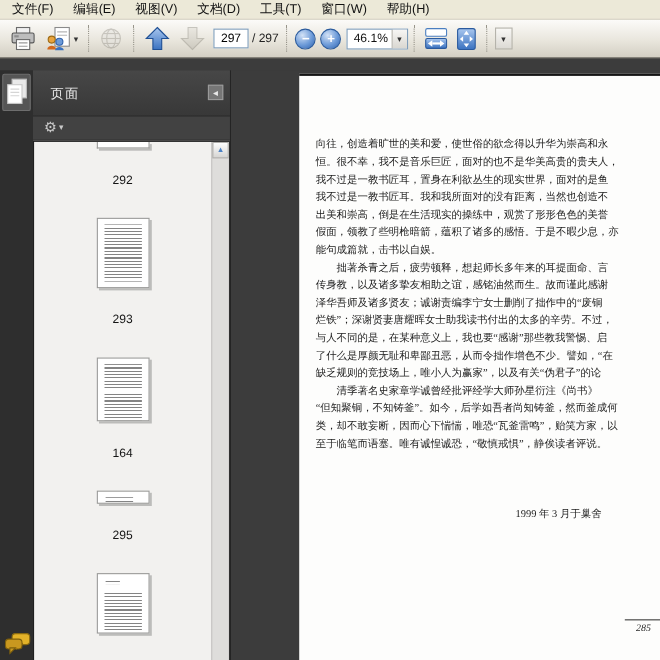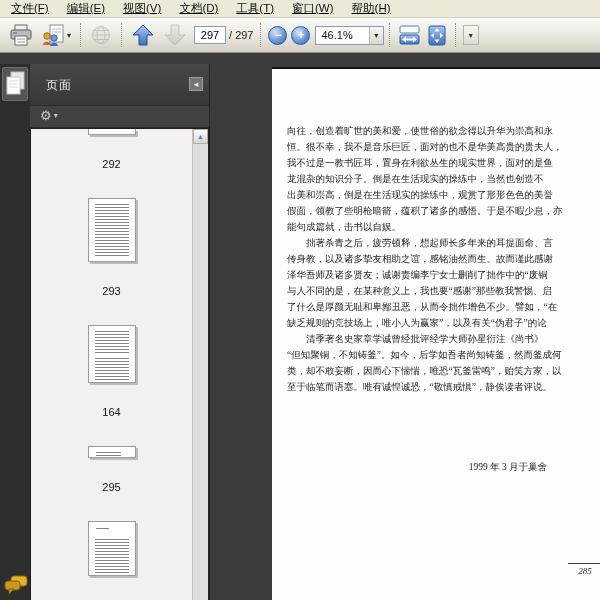--- a/index.html
+++ b/index.html
@@ -1,39 +1,39 @@
 <!DOCTYPE html>
 <html><head>
 <meta charset="utf-8">
 <style>
   * { margin:0; padding:0; box-sizing:border-box; }
   html,body { width:600px; height:600px; overflow:hidden; font-family:"Liberation Sans", sans-serif; }
   .app { position:relative; width:600px; height:600px; background:#3c3c3c; }
 
   
   .menubar { position:absolute; left:0; top:0; width:600px; height:18px; background:#ece9d8;
-             border-bottom:1px solid #d6d2c2; display:flex; align-items:center; padding-left:2px;text-decoration:underline; }
+             border-bottom:1px solid #d6d2c2; display:flex; align-items:center; padding-left:2px; }
   .mi { font-size:11.5px; color:#111; padding:1px 9px; cursor:default; }
 
   
   .toolbar { position:absolute; left:0; top:18px; width:600px; height:35px;
              background:linear-gradient(#fcfbf9, #e9e6dd 55%, #d3cfc3);
              border-bottom:1px solid #8f8c82; display:flex; align-items:center; padding-left:5px; }
   .tbtn { border:none; background:transparent; display:inline-flex; align-items:center; justify-content:center;
           height:28px; padding:0 3px; margin:0 1px; cursor:default; }
   .tbtn.disabled { opacity:.45; }
   .sep { height:24px; border-left:1px dotted #97948a; margin:0 5px; }
   .dd { font-size:8px; color:#333; margin-left:2px; }
   .roundbtn { width:19px; height:19px; border-radius:50%; border:1px solid #2a5a9c; color:#fff;
               background:radial-gradient(circle at 35% 30%, #d3e2f6, #6c9ad8 55%, #2f62ad);
               font-size:12px; font-weight:bold; line-height:16px; text-align:center; margin:0 2px; padding:0; }
   .pageinput { width:32px; height:18px; border:1px solid #7f9db9; font-size:11px; text-align:center; background:#fff; margin:0 3px; }
   .pagetotal { font-size:11px; color:#222; margin-right:2px; white-space:nowrap; }
   .zoombox { display:inline-flex; align-items:stretch; border:1px solid #7f9db9; background:#fff; height:19px; margin-left:3px; }
-  .zval { font-size:11px; color:#111; padding:2px 16px 0 5px; min-width:38px; }
+  .zval { font-size:11px; color:#111; padding:2px 3px 0 5px; min-width:38px; }
   .zdd { width:14px; display:flex; align-items:center; justify-content:center; font-size:8px; color:#333;
          background:linear-gradient(#f7f6f4,#d9d7d1); border-left:1px solid #b5b3ab; }
   .findwrap { display:inline-flex; align-items:center; }
   .findinput { width:110px; height:18px; border:1px solid #7f9db9; font-size:11px; padding:0 4px; background:#fff; }
   .findinput::placeholder { color:#979790; }
   .finddd { width:16px; height:20px; border:1px solid #b5b3ab; background:linear-gradient(#f8f7f5,#dcdad4);
             font-size:8px; color:#333; margin-left:2px; padding:0; }
 
   
   .main { position:absolute; left:0; top:64px; width:600px; height:557px; display:flex; }
@@ -283,34 +283,35 @@
     <div class="canvas">
       <div class="page">
         <div class="textblock">
 
             <div class="tl">向往，创造着旷世的美和爱，使世俗的欲念得以升华为崇高和永</div>
 
             <div class="tl">恒。很不幸，我不是音乐巨匠，面对的也不是华美高贵的贵夫人，</div>
 
             <div class="tl">我不过是一教书匠耳，置身在利欲丛生的现实世界，面对的是鱼</div>
 
-            <div class="tl">龙混杂的知识分子。倒是在生活现实的操练中，当然也创造不</div>
+            <div class="tl">我不过是一教书匠耳。我和我所面对的没有距离，当然也创造不</div>
 
             <div class="tl">出美和崇高，倒是在生活现实的操练中，观赏了形形色色的美誉</div>
 
             <div class="tl">假面，领教了些明枪暗箭，蕴积了诸多的感悟。于是不暇少息，亦</div>
 
             <div class="tl">能句成篇就，击书以自娱。</div>
 
             <div class="tl">　　拙著杀青之后，疲劳顿释，想起师长多年来的耳提面命、言</div>
 
             <div class="tl">传身教，以及诸多挚友相助之谊，感铭油然而生。故而谨此感谢</div>
 
             <div class="tl">泽华吾师及诸多贤友；诚谢责编李宁女士删削了拙作中的“废铜</div>
 
+            <div class="tl">烂铁”；深谢贤妻唐耀晖女士助我读书付出的太多的辛劳。不过，</div>
 
             <div class="tl">与人不同的是，在某种意义上，我也要“感谢”那些教我警惕、启</div>
 
 
             <div class="tl">了什么是厚颜无耻和卑鄙丑恶，从而令拙作增色不少。譬如，“在</div>
 
             <div class="tl">缺乏规则的竞技场上，唯小人为赢家”，以及有关“伪君子”的论</div>
 
 
             <div class="tl">　　清季著名史家章学诚曾经批评经学大师孙星衍注《尚书》</div>

